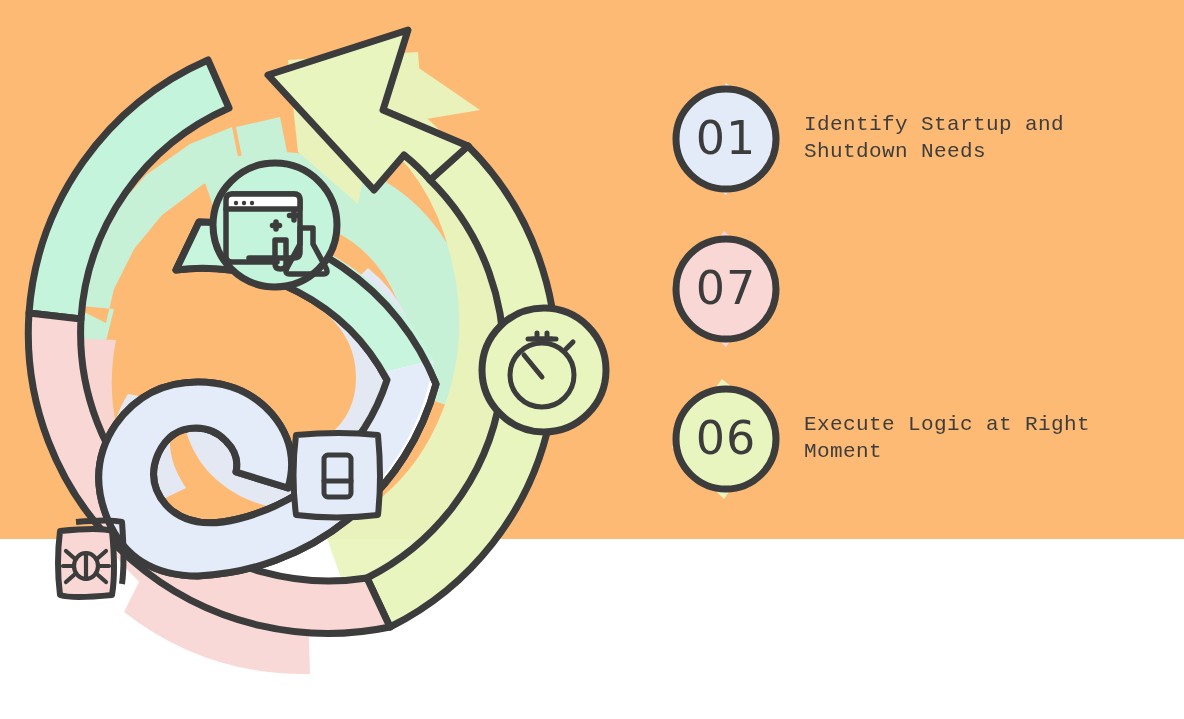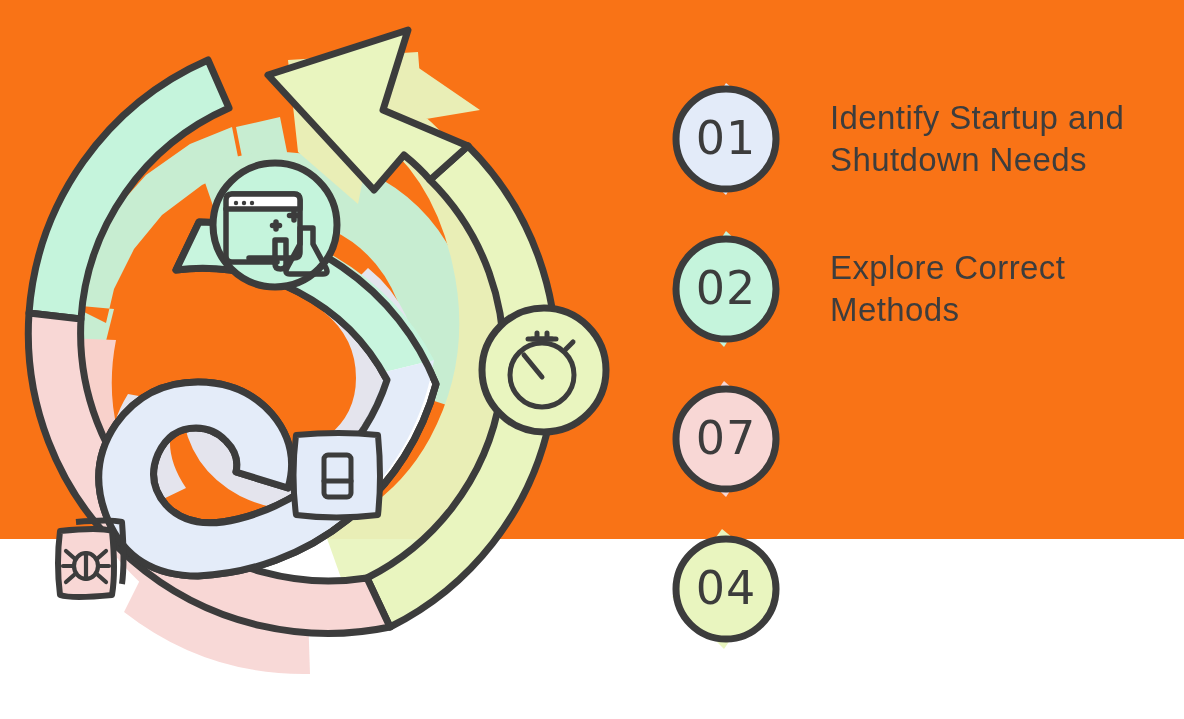--- a/index.html
+++ b/index.html
@@ -5,21 +5,21 @@
   * { margin:0; padding:0; box-sizing:border-box; }
   html,body{
     width:1184px; height:719px;
     background:#ffffff;
     font-family:"DejaVu Sans", sans-serif;
     overflow:hidden;
   }
   #page{
     position:relative;
     width:1184px; height:539px;
-    background:#f97316;
+    background:#fdba74;
   }
   
   #diagram{
     position:absolute;
     left:0; top:0;
     width:650px; height:719px;
   }
   #diagram svg{ display:block; width:650px; height:719px; }
 
   
@@ -55,23 +55,23 @@
     z-index:2;
     font-family:"DejaVu Sans", sans-serif;
     font-size:46px;
     font-weight:400;
     letter-spacing:1px;
     color:#3c3c3c;
     line-height:1;
     padding-bottom:3px;
   }
   .legend-label{
-    margin-left:44px;
-    font-family:Liberation Sans, sans-serif;
-    font-size:33px;
+    margin-left:18px;
+    font-family:Liberation Mono, monospace;
+    font-size:21px;
     line-height:1.28;
     color:#3d3d3d;
     letter-spacing:.4px;
     max-width:345px;
   }
 </style>
 </head>
 <body>
 
 <div id="page">
@@ -270,49 +270,39 @@
         <svg viewBox="0 0 120 120" xmlns="http://www.w3.org/2000/svg" aria-hidden="true">
           <path fill="#e3ebf9" d="M60 4 L104 40 L60 116 L16 76 Z"></path>
           <circle cx="60" cy="60" r="50" fill="#e3ebf9"></circle>
           <circle cx="60" cy="60" r="50" fill="none" stroke="#3c3c3c" stroke-width="7"></circle>
         </svg>
         <span class="badge-num">01</span>
       </div>
       <div class="legend-label">Identify Startup and Shutdown Needs</div>
     </div>
 
-    <div class="legend-row">
-      <div class="badge">
-        <svg viewBox="0 0 120 120" xmlns="http://www.w3.org/2000/svg" aria-hidden="true">
-          <path fill="#c5f4dc" d="M60 2 L106 44 L58 118 L14 72 Z"></path>
-          <circle cx="60" cy="60" r="50" fill="#c5f4dc"></circle>
-          <circle cx="60" cy="60" r="50" fill="none" stroke="#3c3c3c" stroke-width="7"></circle>
-        </svg>
-        <span class="badge-num">02</span>
-      </div>
-      <div class="legend-label">Explore Correct Methods</div>
-    </div>
 
     <div class="legend-row">
       <div class="badge">
         <svg viewBox="0 0 120 120" xmlns="http://www.w3.org/2000/svg" aria-hidden="true">
           <path fill="#f8d7d5" d="M58 2 L108 46 L60 118 L10 70 Z"></path>
           <circle cx="60" cy="60" r="50" fill="#f8d7d5"></circle>
           <circle cx="60" cy="60" r="50" fill="none" stroke="#3c3c3c" stroke-width="7"></circle>
         </svg>
         <span class="badge-num">07</span>
       </div>
     </div>
 
     <div class="legend-row">
       <div class="badge">
         <svg viewBox="0 0 120 120" xmlns="http://www.w3.org/2000/svg" aria-hidden="true">
           <path fill="#e9f5bf" d="M56 0 L110 44 L58 120 L6 68 Z"></path>
           <circle cx="60" cy="60" r="50" fill="#e9f5bf"></circle>
           <circle cx="60" cy="60" r="50" fill="none" stroke="#3c3c3c" stroke-width="7"></circle>
         </svg>
-        <span class="badge-num">04</span>
+        <span class="badge-num">06</span>
       </div>
+      <div class="legend-label">Execute Logic at Right Moment</div>
     </div>
 
   </div>
 
 </div>
 
 </body></html>

